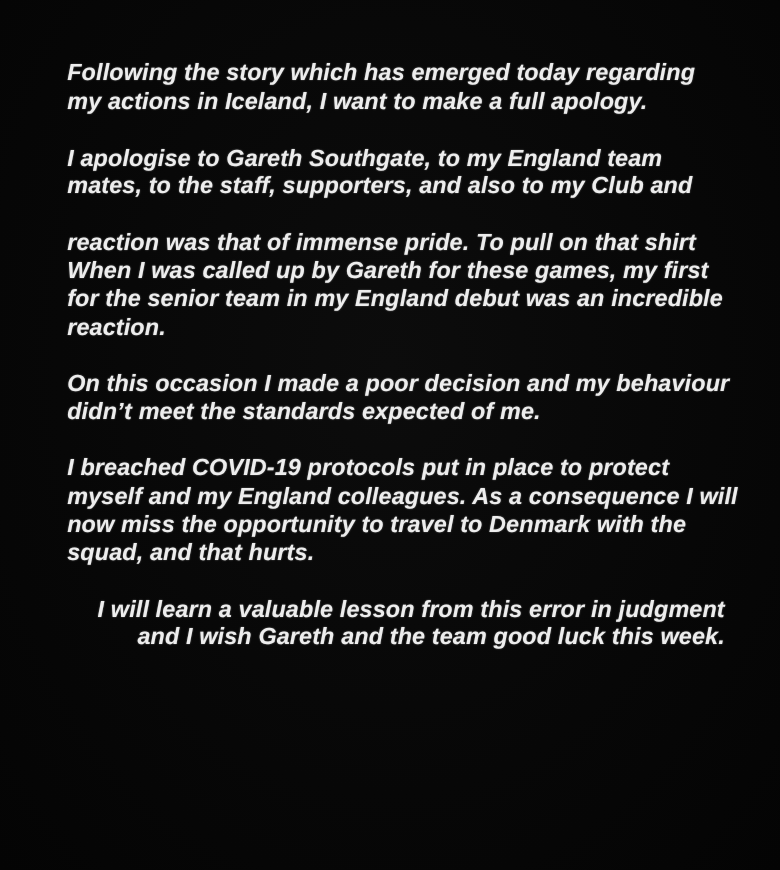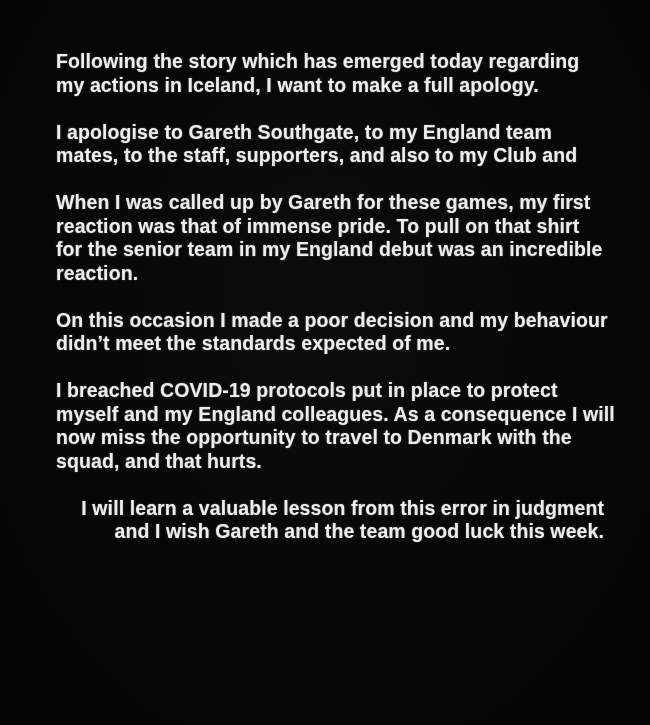--- a/index.html
+++ b/index.html
@@ -31,41 +31,42 @@
   .statement p {
     margin: 0 0 23.5px 0;
   }
   .statement p:last-child {
     margin-bottom: 0;
     text-align: right;
   }
   .line {
     display: block;
     white-space: nowrap;
+    font-style: italic;
   }
 </style>
 </head>
 <body>
 
 <div class="canvas">
   <div class="statement">
 
     <p>
       <span class="line">Following the story which has emerged today regarding</span>
       <span class="line">my actions in Iceland, I want to make a full apology.</span>
     </p>
 
     <p>
       <span class="line">I apologise to Gareth Southgate, to my England team</span>
       <span class="line">mates, to the staff, supporters, and also to my Club and</span>
     </p>
 
     <p>
+      <span class="line">reaction was that of immense pride. To pull on that shirt</span>
       <span class="line">When I was called up by Gareth for these games, my first</span>
-      <span class="line">reaction was that of immense pride. To pull on that shirt</span>
       <span class="line">for the senior team in my England debut was an incredible</span>
       <span class="line">reaction.</span>
     </p>
 
 
     <p>
       <span class="line">On this occasion I made a poor decision and my behaviour</span>
       <span class="line">didn’t meet the standards expected of me.</span>
     </p>
 

